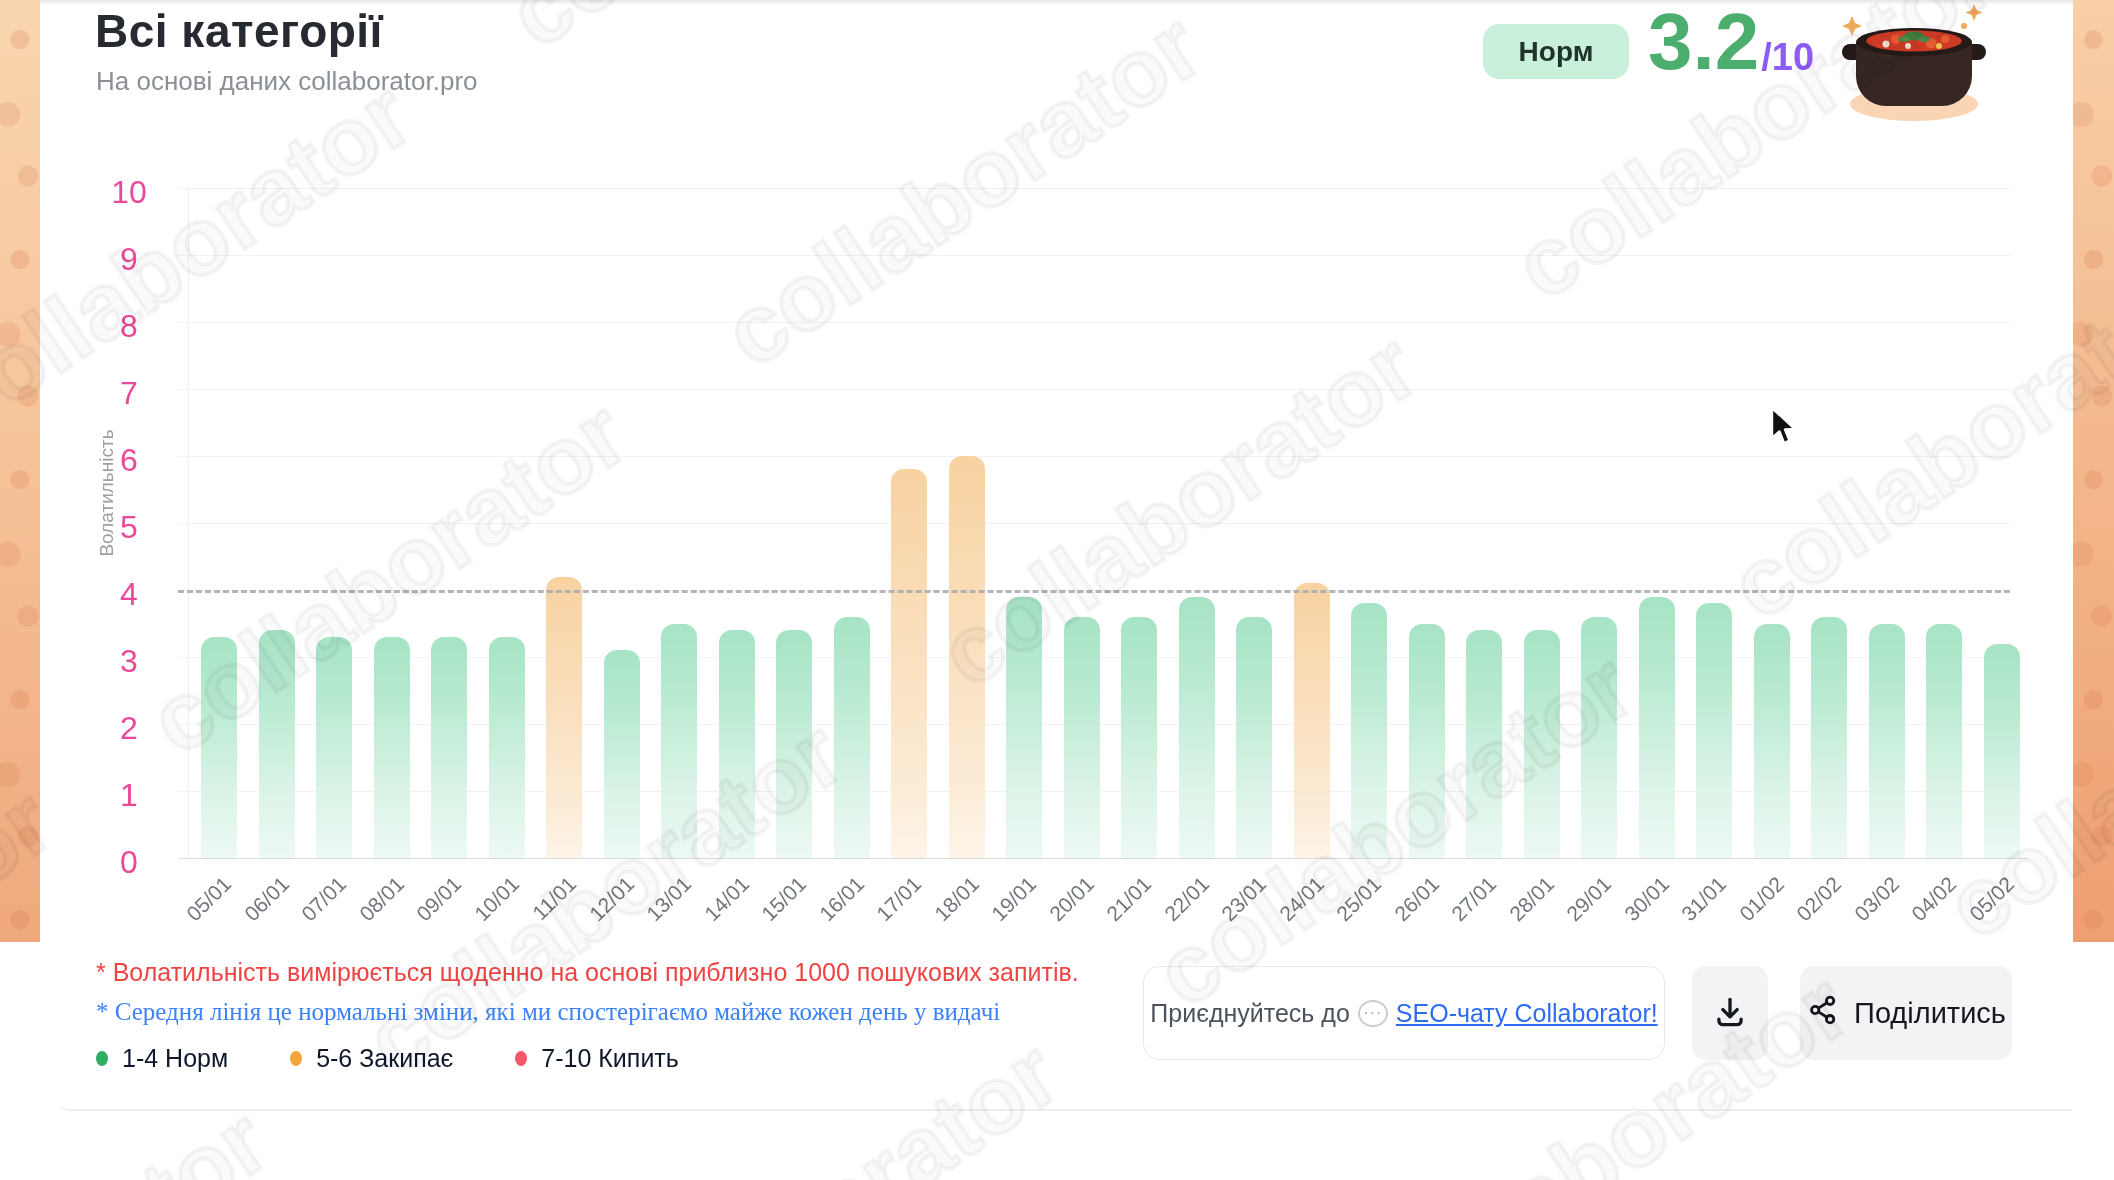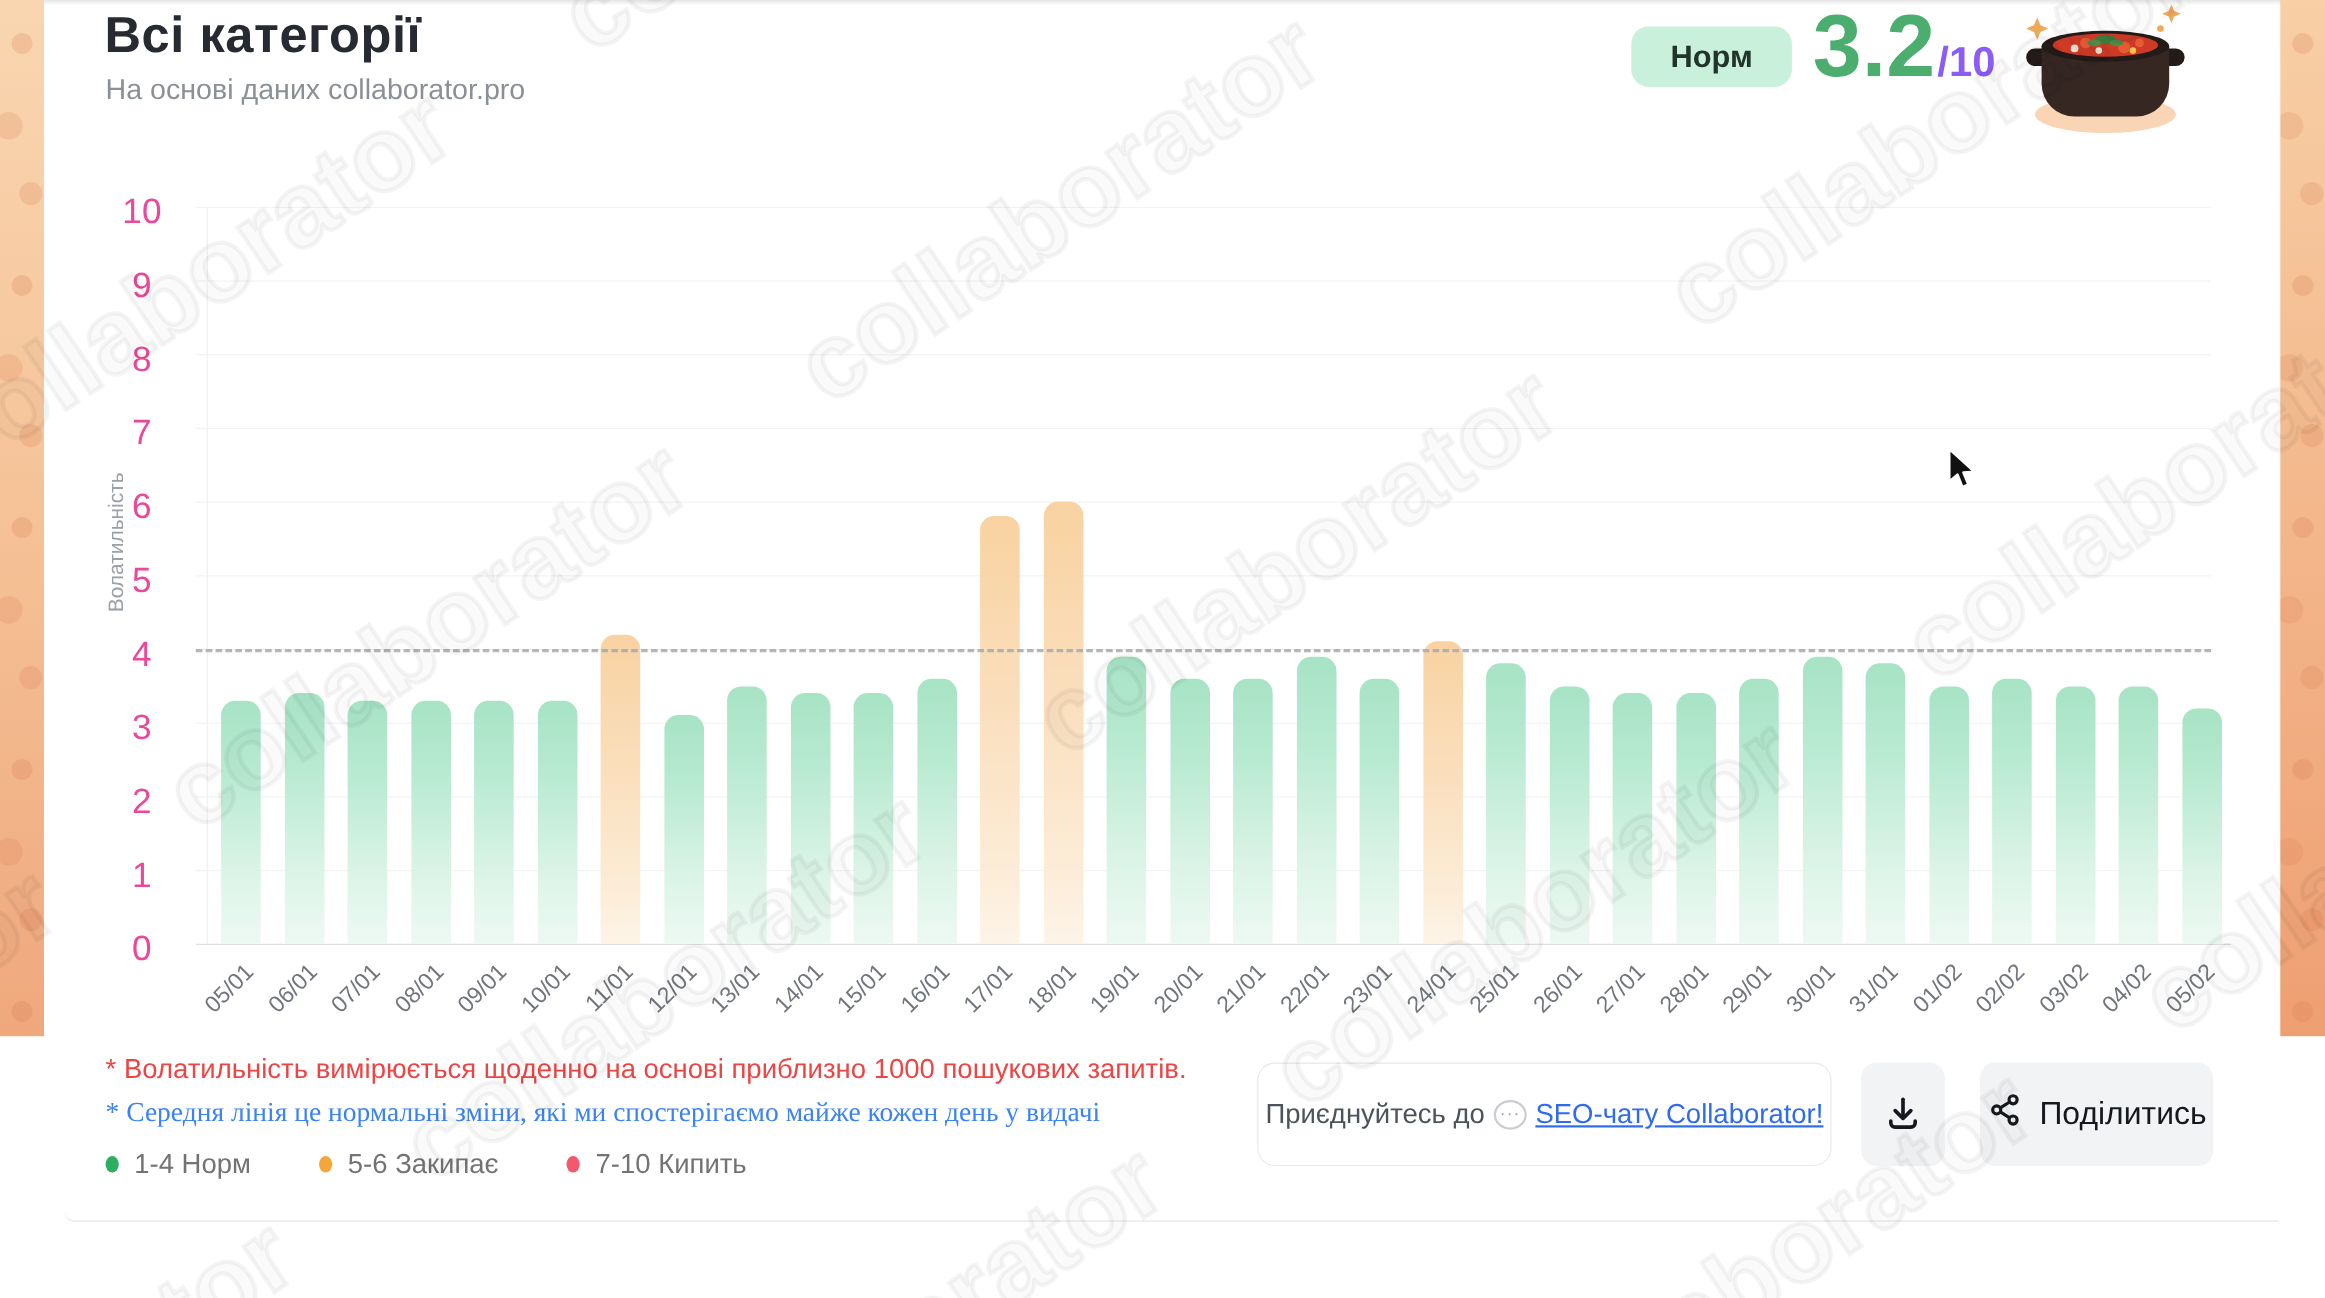--- a/index.html
+++ b/index.html
@@ -49,21 +49,21 @@
   .bar.hot    { background:linear-gradient(180deg,#f8d2a1 0%,#fadfbd 45%,#fcedd9 85%,#fdf4e8 100%); }
   .x-label { position:absolute; width:90px; text-align:right; font-size:21px; color:#71767d;
     transform-origin:100% 0; transform:rotate(-45deg); }
   .y-axis-title { position:absolute; left:7px; top:482px; width:200px; text-align:center;
     font-size:19px; color:#9aa0a6; transform:rotate(-90deg); z-index:2; }
 
   
   .footnote1 { position:absolute; left:96px; top:958px;  font-size:25px; color:#ef4444; z-index:3; }
   .footnote2 { position:absolute; left:96px; top:998px;  font-size:25px; color:#3b82f6; z-index:3;font-family:Liberation Serif, serif; }
   .legend { position:absolute; left:96px; top:1044px; display:flex; gap:62px; align-items:center; z-index:3; }
-  .legend-item { display:flex; align-items:center; gap:14px; font-size:25px; color:#737373; }
+  .legend-item { display:flex; align-items:center; gap:14px; font-size:25px; color:#0f172a; }
   .lg-dot { width:12px; height:15px; border-radius:50%; display:inline-block; }
 
   .cta-card { position:absolute; left:1143px; top:966px; width:522px; height:94px;
     background:#fff; border:1px solid #e7e8ea; border-radius:16px; z-index:3;
     display:flex; flex-direction:column; justify-content:center; align-items:center; gap:6px; }
   .cta-line1 { font-size:25px; color:#4c535b; }
   .cta-line2 { font-size:25px; color:#4c535b; display:flex; align-items:center; gap:8px; }
   .cta-link { color:#2e6bf0; }
   .bubble { display:inline-flex; width:30px; height:27px; border:2px solid #c9ccd1; border-radius:50%;
     align-items:center; justify-content:center; font-size:16px; color:#9aa0a6; background:#fff;

